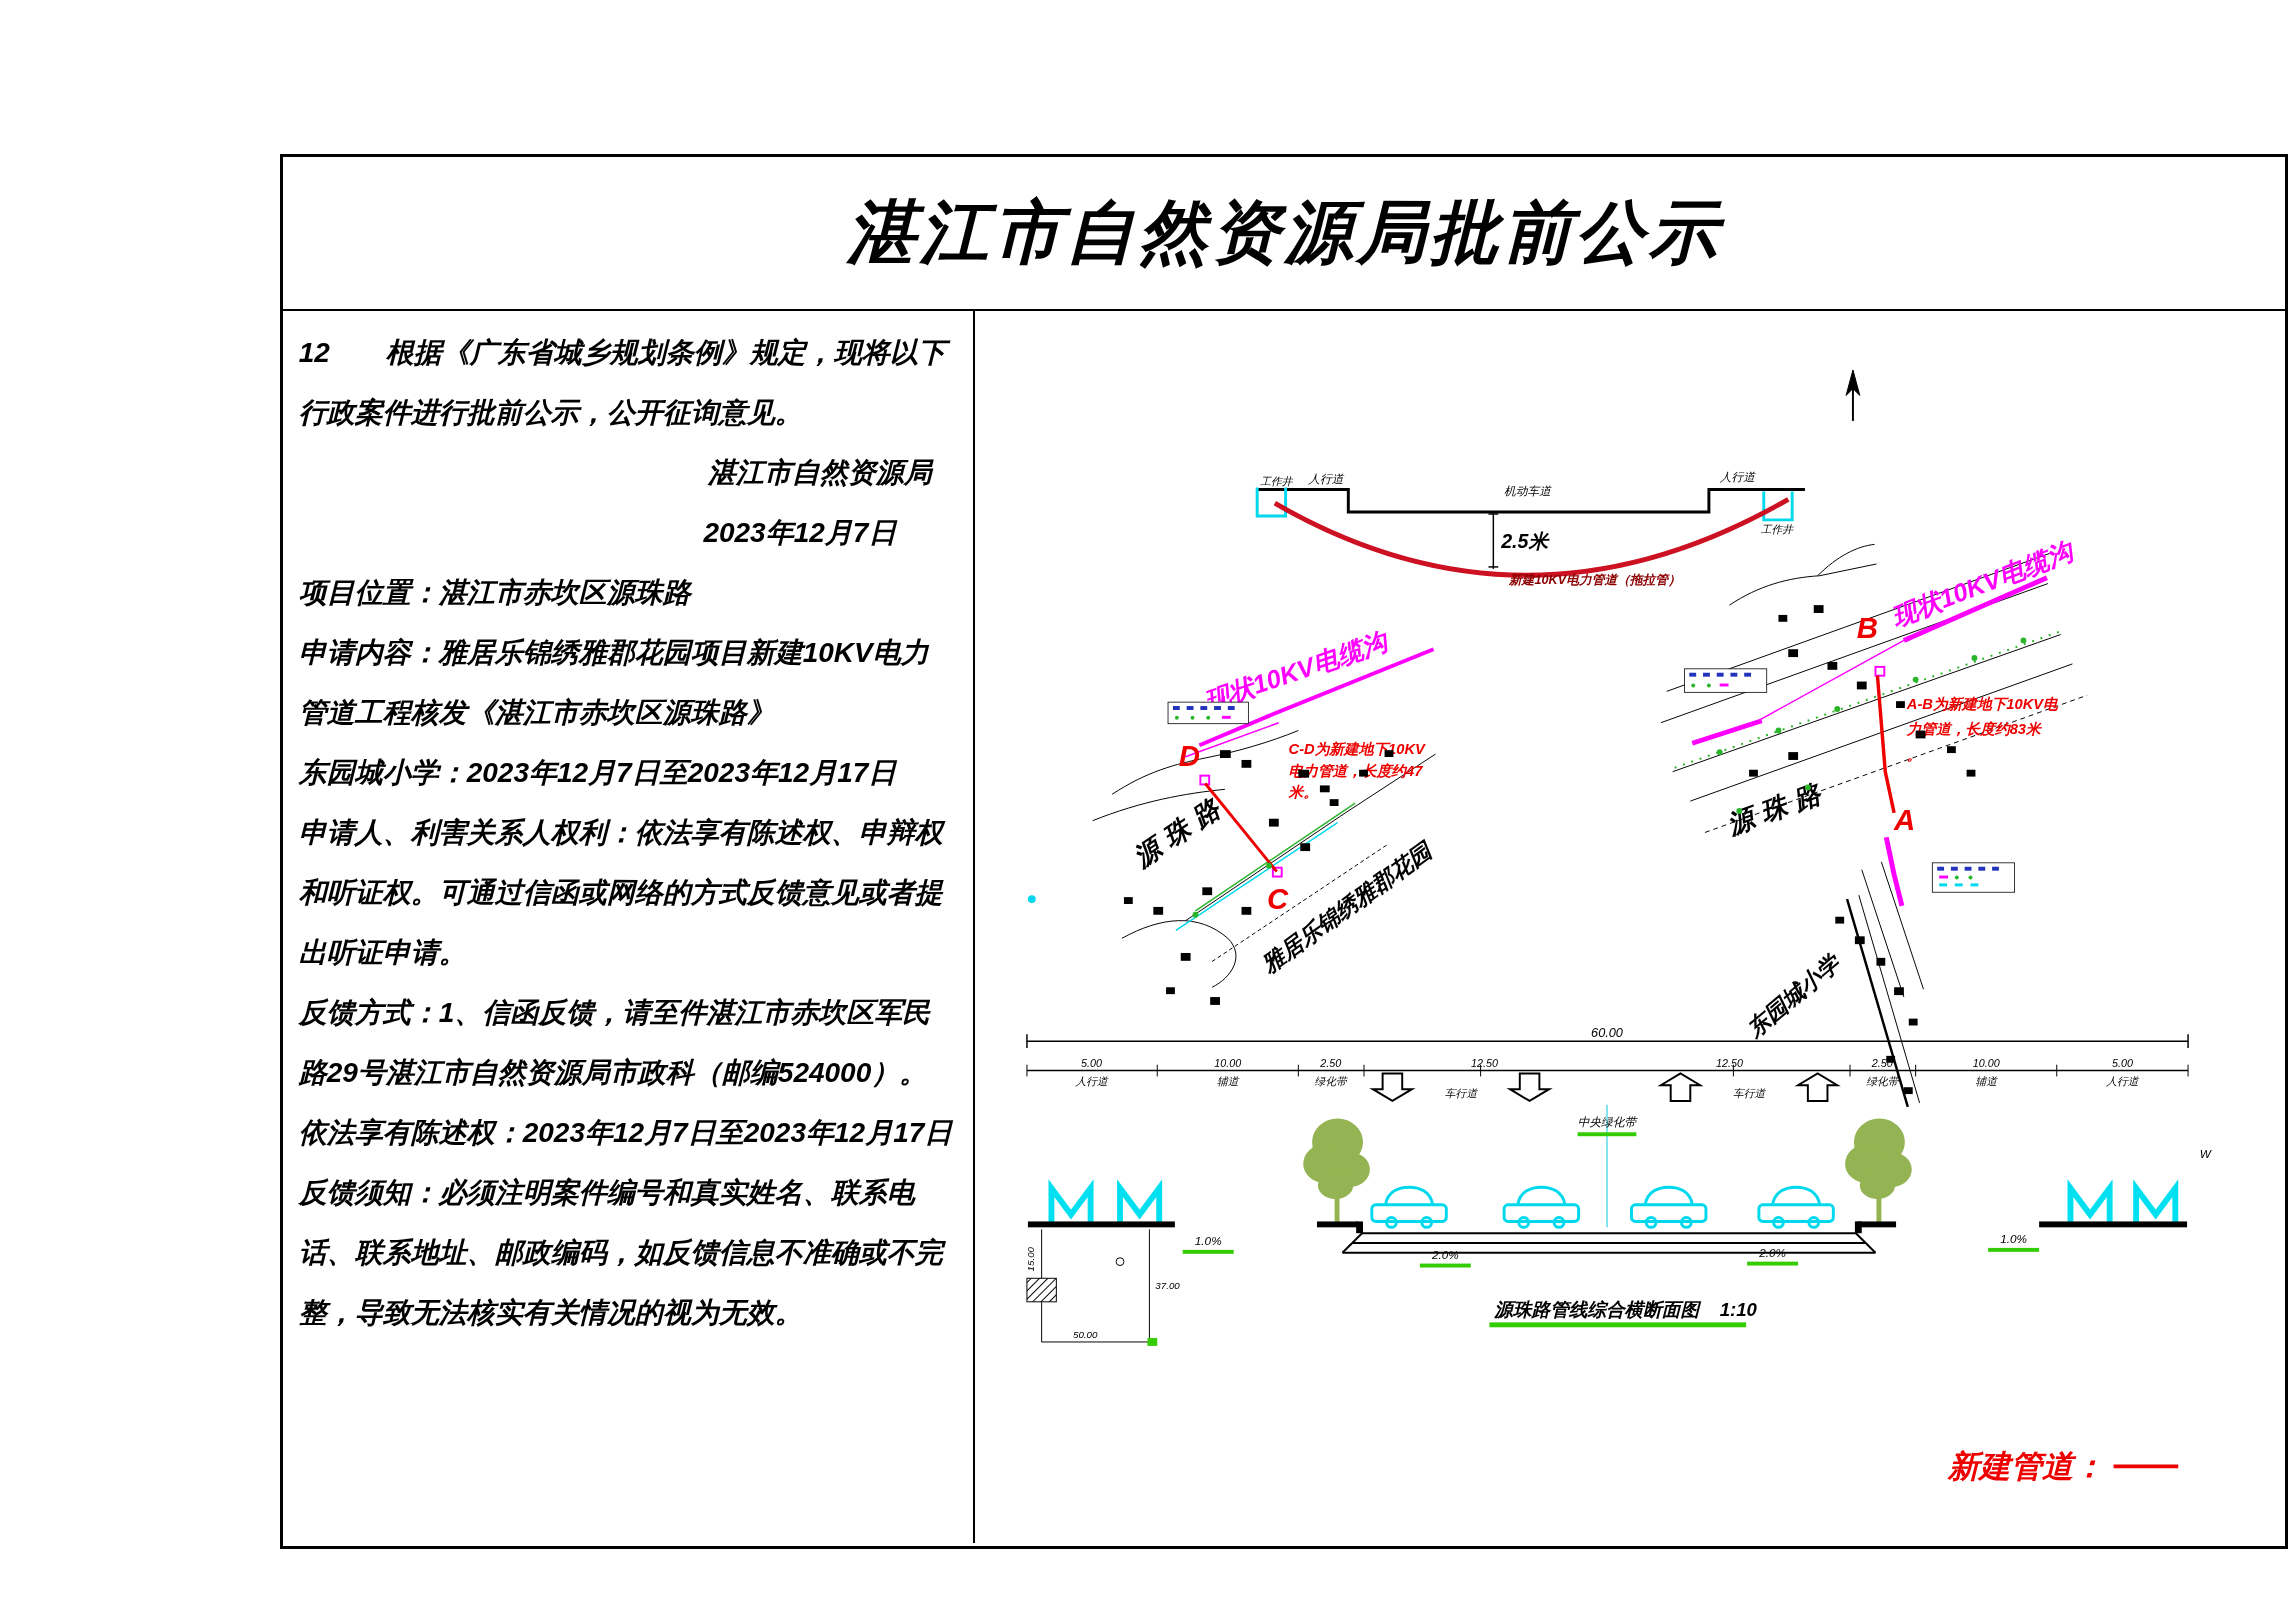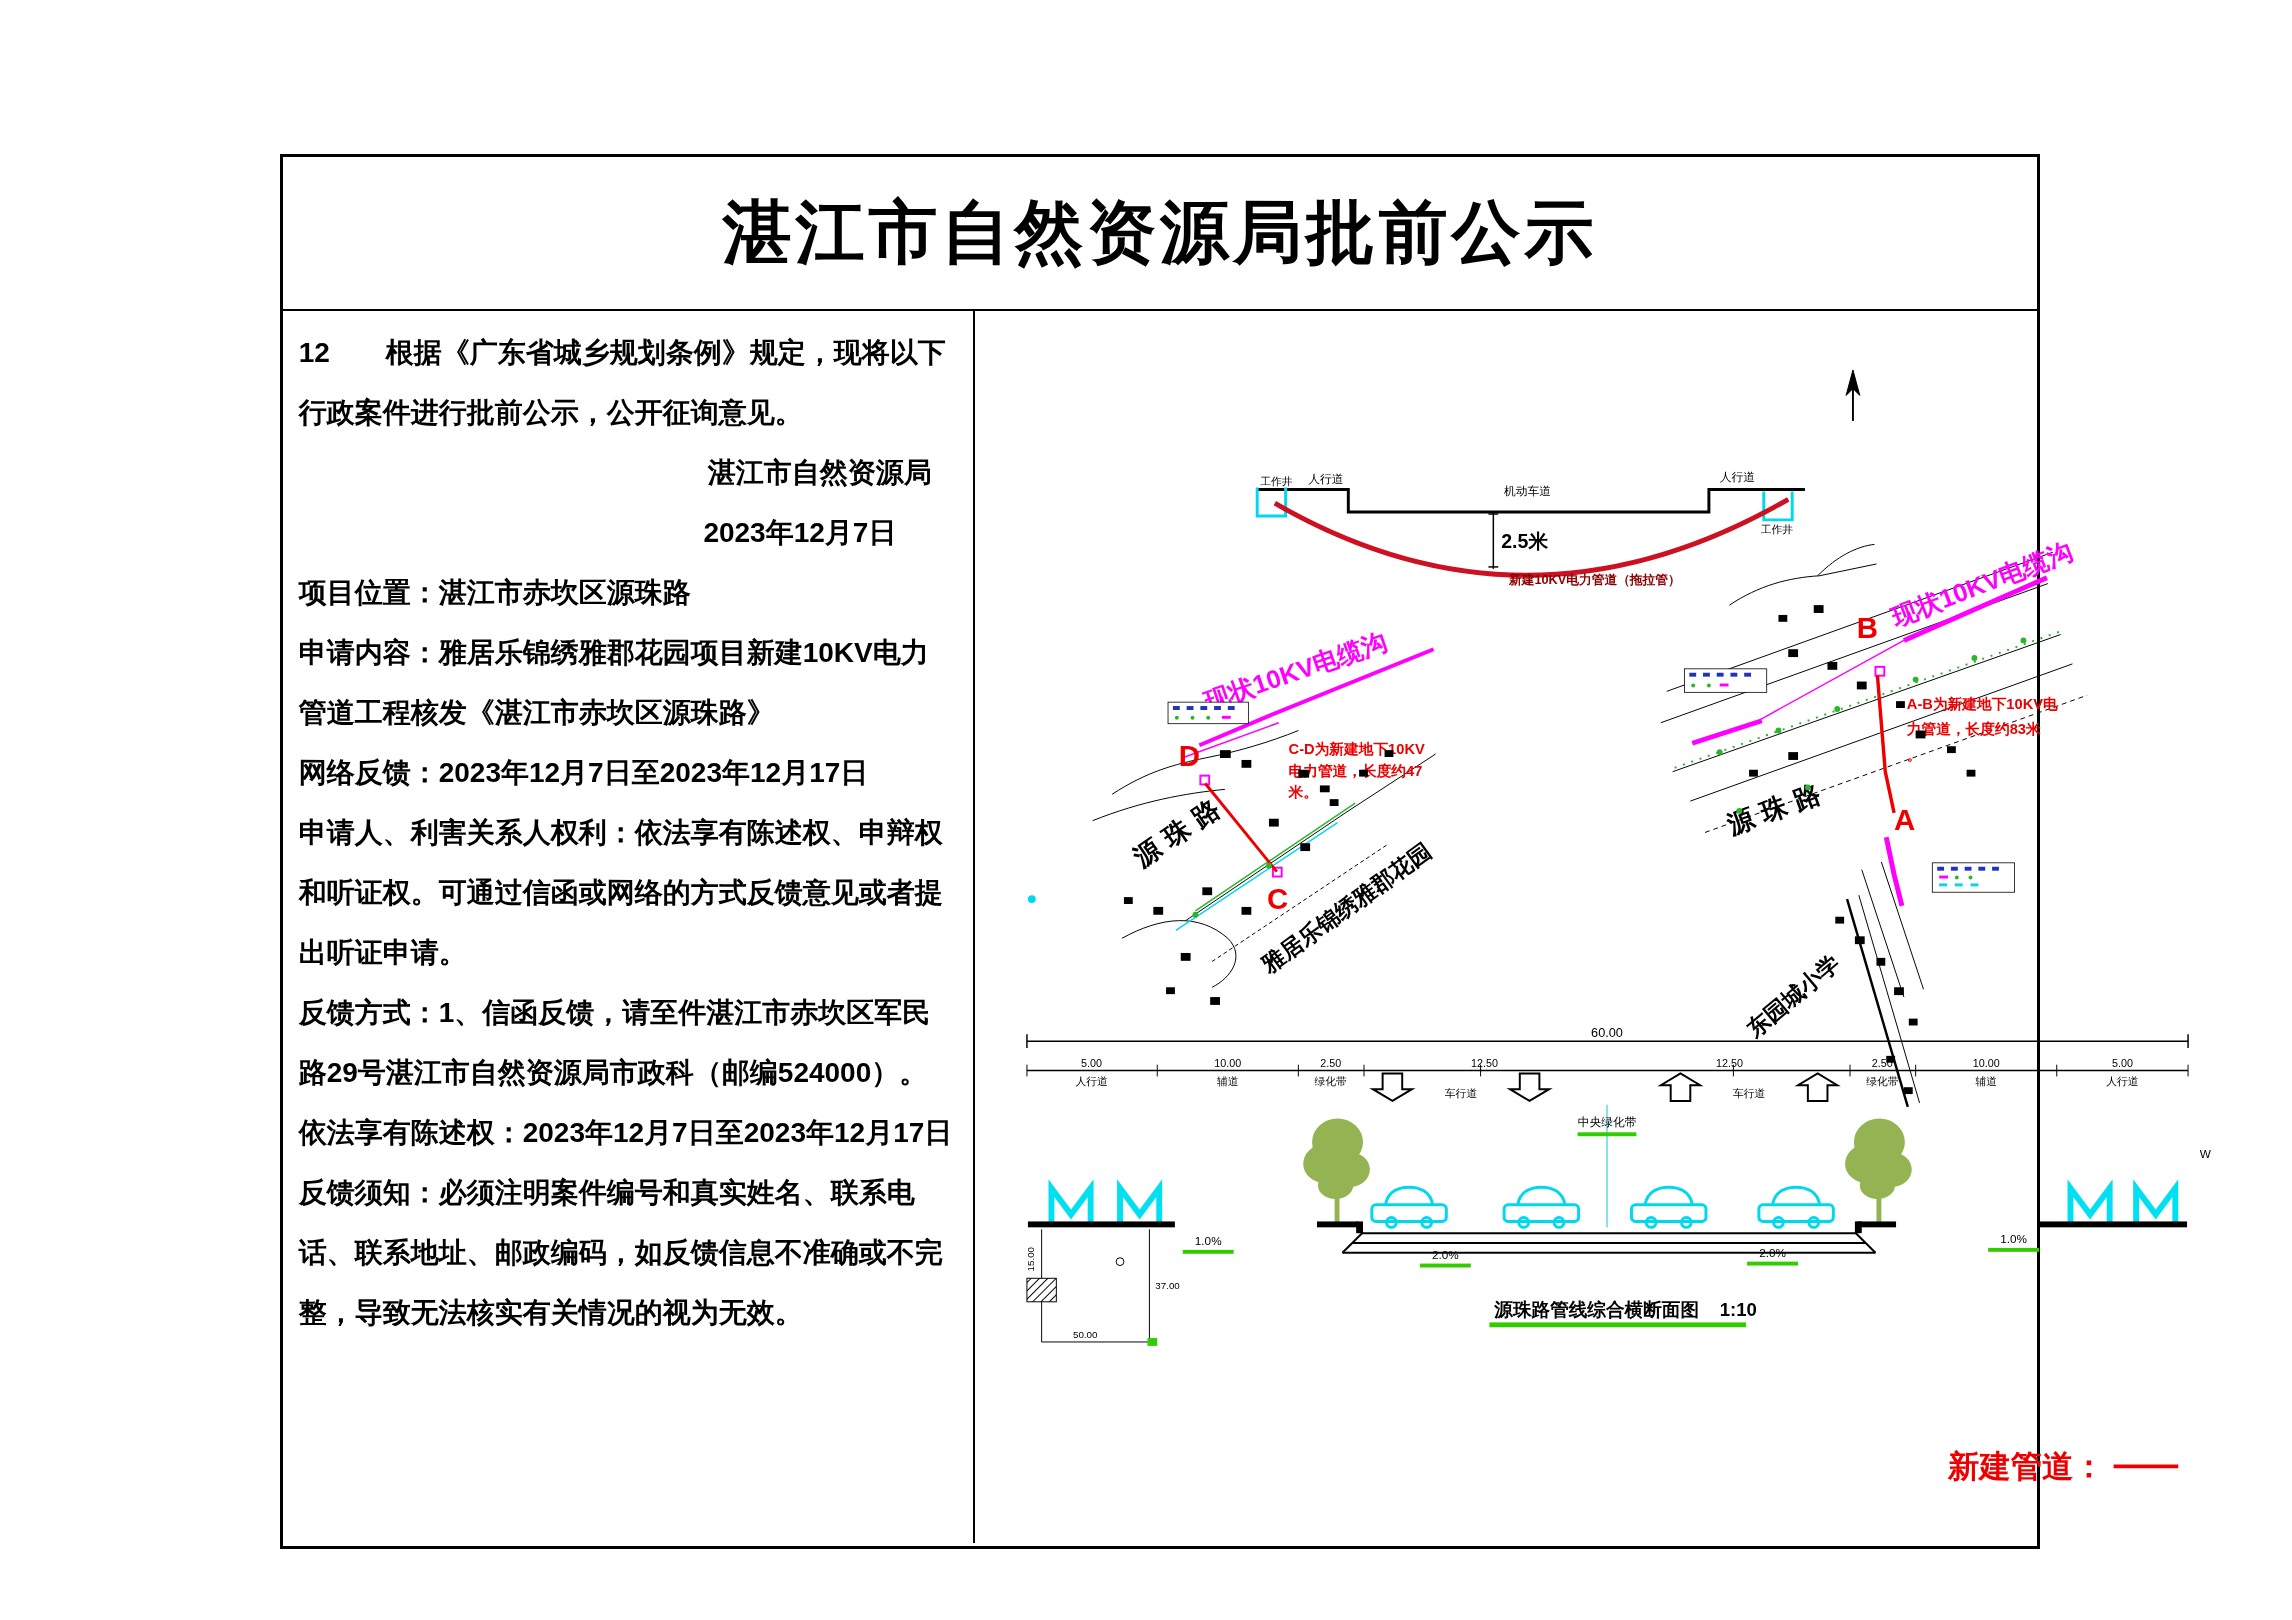--- a/index.html
+++ b/index.html
@@ -2,22 +2,22 @@
 <html><head>
 <meta charset="utf-8">
 <style>
   * { margin:0; padding:0; box-sizing:border-box; }
   html,body { background:#ffffff; }
   body {
     width:2293px; height:1620px; position:relative;
     font-family:"Liberation Sans", sans-serif; color:#000;
   }
   #sheet {
-    position:absolute; left:280px; top:154px; width:1760px; height:1395px;
-    border:3.9px solid #000; background:#fff;
+    position:absolute; left:280px; top:154px; width:2008px; height:1395px;
+    border:3.9px solid #000; background:#fff;font-style:italic;
   }
   .title-row {
     height:154px; border-bottom:2.9px solid #000;
     display:flex; align-items:center; justify-content:center;
   }
   .title-row h1 {
     font-size:69px; font-weight:900; letter-spacing:3.9px;
     font-family:"Liberation Sans", sans-serif;
   }
   .content-row { display:flex; height:calc(100% - 157px); }
@@ -47,21 +47,21 @@
     <h1>湛江市自然资源局批前公示</h1>
   </div>
 
   <div class="content-row">
     <div class="left-cell">
       <p class="p-intro">12　　根据《广东省城乡规划条例》规定，现将以下行政案件进行批前公示，公开征询意见。</p>
       <p class="p-org">湛江市自然资源局</p>
       <p class="p-date">2023年12月7日</p>
       <p>项目位置：湛江市赤坎区源珠路</p>
       <p>申请内容：雅居乐锦绣雅郡花园项目新建10KV电力管道工程核发《湛江市赤坎区源珠路》</p>
-      <p class="p-period">网络反馈：2023年12月7日至2023年12月17日</p>
+      <p class="p-period">东园城小学：2023年12月7日至2023年12月17日</p>
       <p class="p-rights">申请人、利害关系人权利：依法享有陈述权、申辩权和听证权。可通过信函或网络的方式反馈意见或者提出听证申请。</p>
       <p class="p-fb1">反馈方式：1、信函反馈，请至件湛江市赤坎区军民路29号湛江市自然资源局市政科（邮编524000）。</p>
       <p>依法享有陈述权：2023年12月7日至2023年12月17日</p>
       <p>反馈须知：必须注明案件编号和真实姓名、联系电话、联系地址、邮政编码，如反馈信息不准确或不完整，导致无法核实有关情况的视为无效。</p>
     </div>
 
     <div class="right-cell">
       <svg width="1264" height="1233" viewBox="0 0 1290 1258">
         <defs>
           <pattern id="hatch" width="6" height="6" patternUnits="userSpaceOnUse" patternTransform="rotate(45)">

